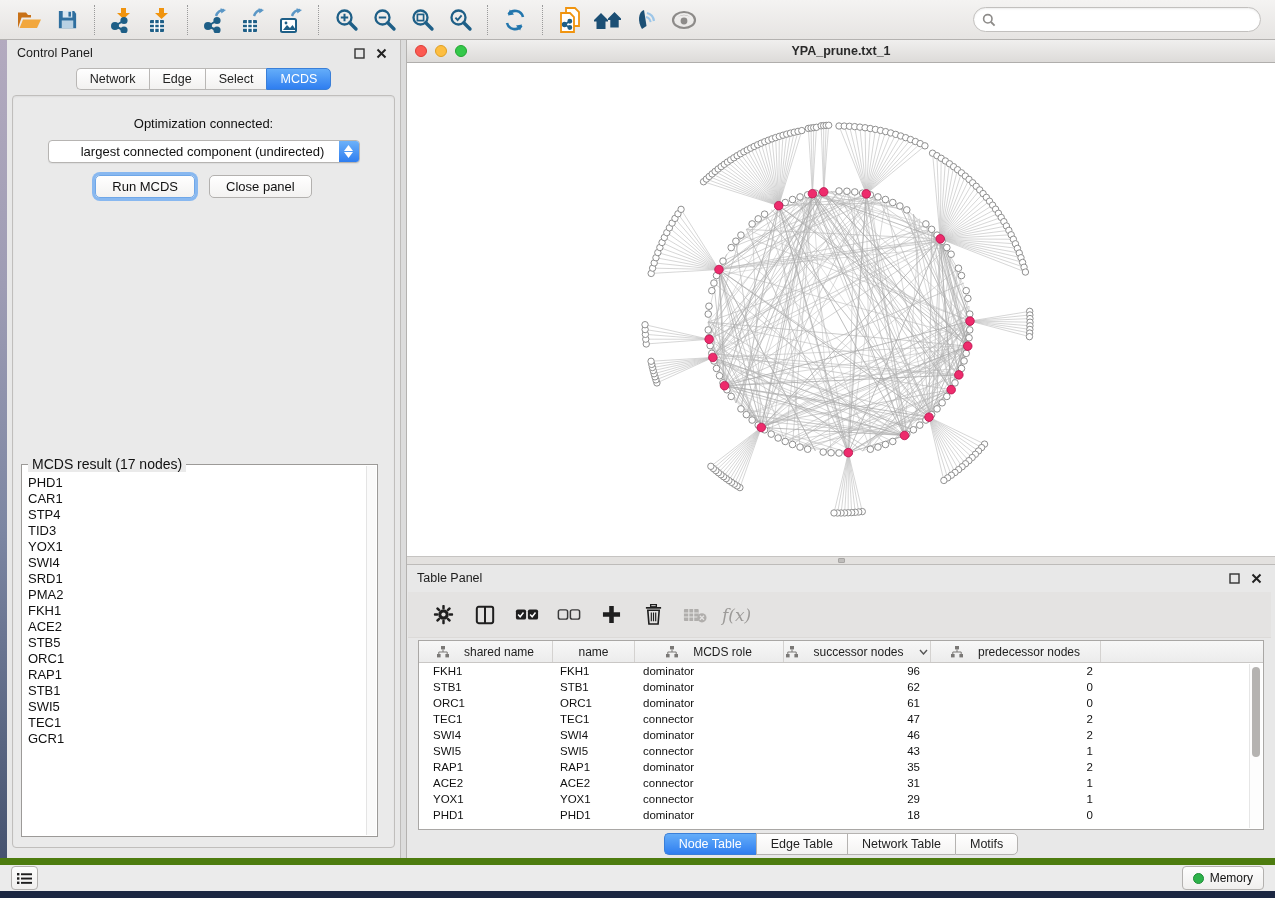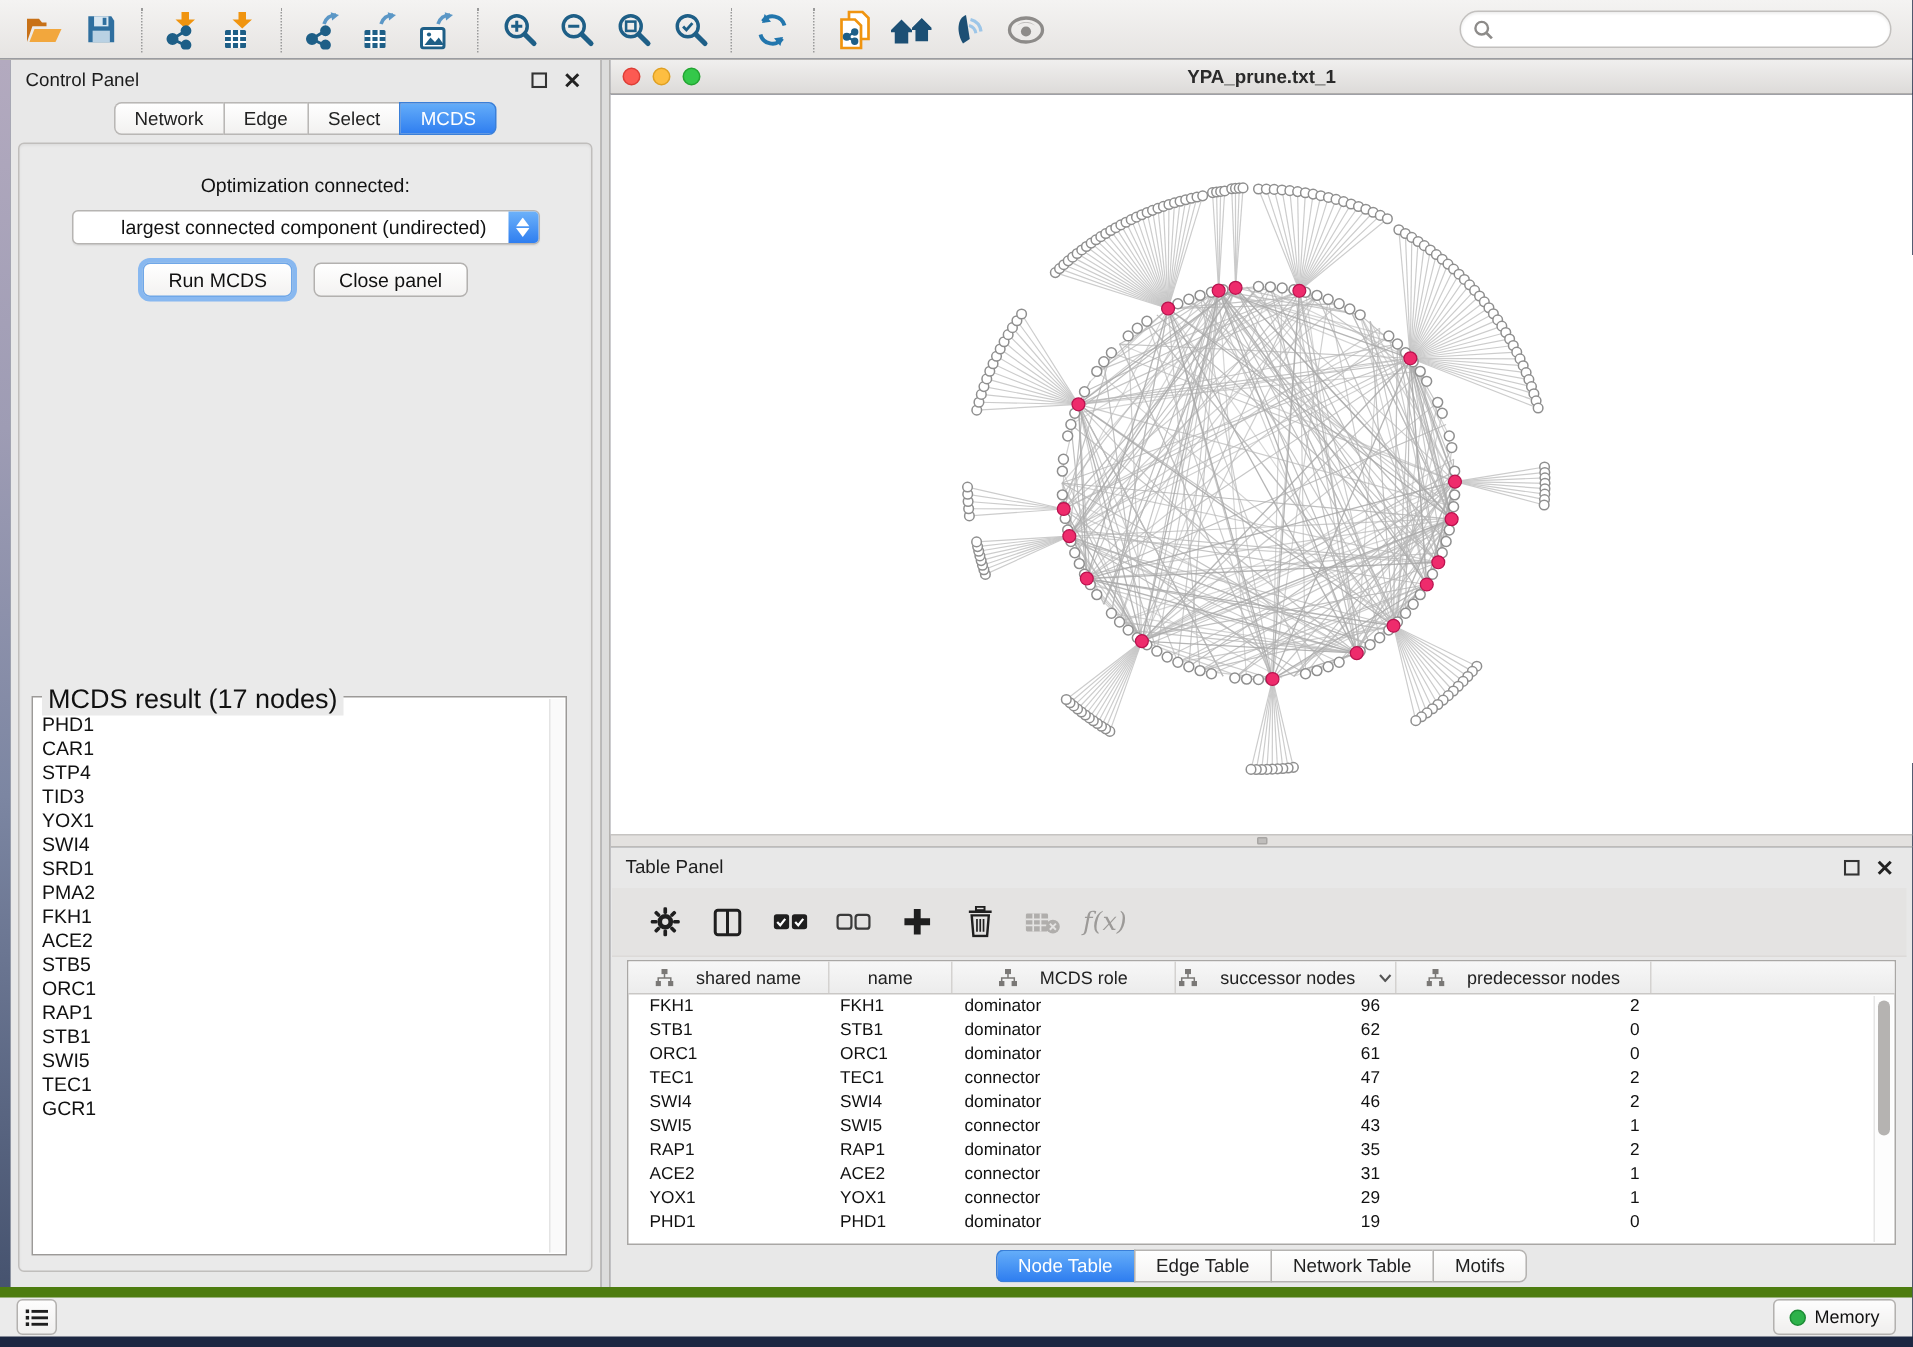--- a/index.html
+++ b/index.html
@@ -40,21 +40,21 @@
               display:flex; align-items:center; position:relative; box-shadow:0 1px 1px rgba(0,0,0,.06); }
   .dropdown .ddtext { flex:1; text-align:center; font-size:13px; color:#111; padding-left:18px; white-space:nowrap; }
   .ddstepper { width:20px; height:21px; border-radius:0 3px 3px 0; background:linear-gradient(#6cb1f9,#2f7ef0);
                display:flex; flex-direction:column; align-items:center; justify-content:center; gap:1px; }
   .btn-row { display:flex; justify-content:center; gap:14px; margin-top:12px; }
   .mbtn { height:23px; padding:0 16px; background:linear-gradient(#ffffff,#f3f2f1); border:1px solid #b3b1af;
           border-radius:5px; font-size:13px; color:#111; display:flex; align-items:center; }
   .mbtn.focused { box-shadow:0 0 0 3px rgba(103,167,242,.75); border-color:#6fa7e8; }
   .result-box { position:absolute; left:8px; right:16px; top:368px; bottom:10px; border:1px solid #9c9a98;
                 background:#fff; }
-  .result-legend { position:absolute; top:-9px; left:6px; background:#eaeaea; padding:0 4px; font-size:18px; color:#111; }
+  .result-legend { position:absolute; top:-9px; left:6px; background:#eaeaea; padding:0 4px; font-size:14px; color:#111; }
   .result-list { position:absolute; inset:10px 12px 4px 6px; overflow:hidden; font-size:13px; color:#111; line-height:16px; }
   .result-scroll { position:absolute; top:1px; bottom:1px; right:1px; width:10px; background:#fafafa; border-left:1px solid #e4e4e4; }
 
   
   .splitter-v { width:6px; background:#dcdcdc; border-right:1px solid #b4b2b0; flex:0 0 auto; }
   .rightcol { flex:1; display:flex; flex-direction:column; min-width:0; }
   .net-titlebar { height:23px; background:linear-gradient(#f0efee,#dddbd9); border-bottom:1px solid #b0aeac;
                   display:flex; align-items:center; position:relative; flex:0 0 auto; }
   .lights { display:flex; gap:8px; margin-left:8px; }
   .light { width:12px; height:12px; border-radius:50%; }
@@ -1256,21 +1256,21 @@
                 <div class="td" style="width: 134px; padding-left: 14px;">YOX1</div>
                 <div class="td" style="width: 82px; padding-left: 7px;">YOX1</div>
                 <div class="td" style="width: 149px; padding-left: 8px;">connector</div>
                 <div class="td" style="width: 147px; text-align: right; padding-right: 11px;">29</div>
                 <div class="td" style="width: 170px; text-align: right; padding-right: 8px;">1</div>
               </div>
               <div class="trow">
                 <div class="td" style="width: 134px; padding-left: 14px;">PHD1</div>
                 <div class="td" style="width: 82px; padding-left: 7px;">PHD1</div>
                 <div class="td" style="width: 149px; padding-left: 8px;">dominator</div>
-                <div class="td" style="width: 147px; text-align: right; padding-right: 11px;">19</div>
+                <div class="td" style="width: 147px; text-align: right; padding-right: 11px;">18</div>
                 <div class="td" style="width: 170px; text-align: right; padding-right: 8px;">0</div>
               </div>
             </div>
           <div class="tscroll">
             <div class="tthumb" style="top:3px;height:90px;"></div>
           </div>
         </div>
         <div class="ttabs" id="ttabs">
             <div class="ttab sel">Node Table</div>
             <div class="ttab">Edge Table</div>

